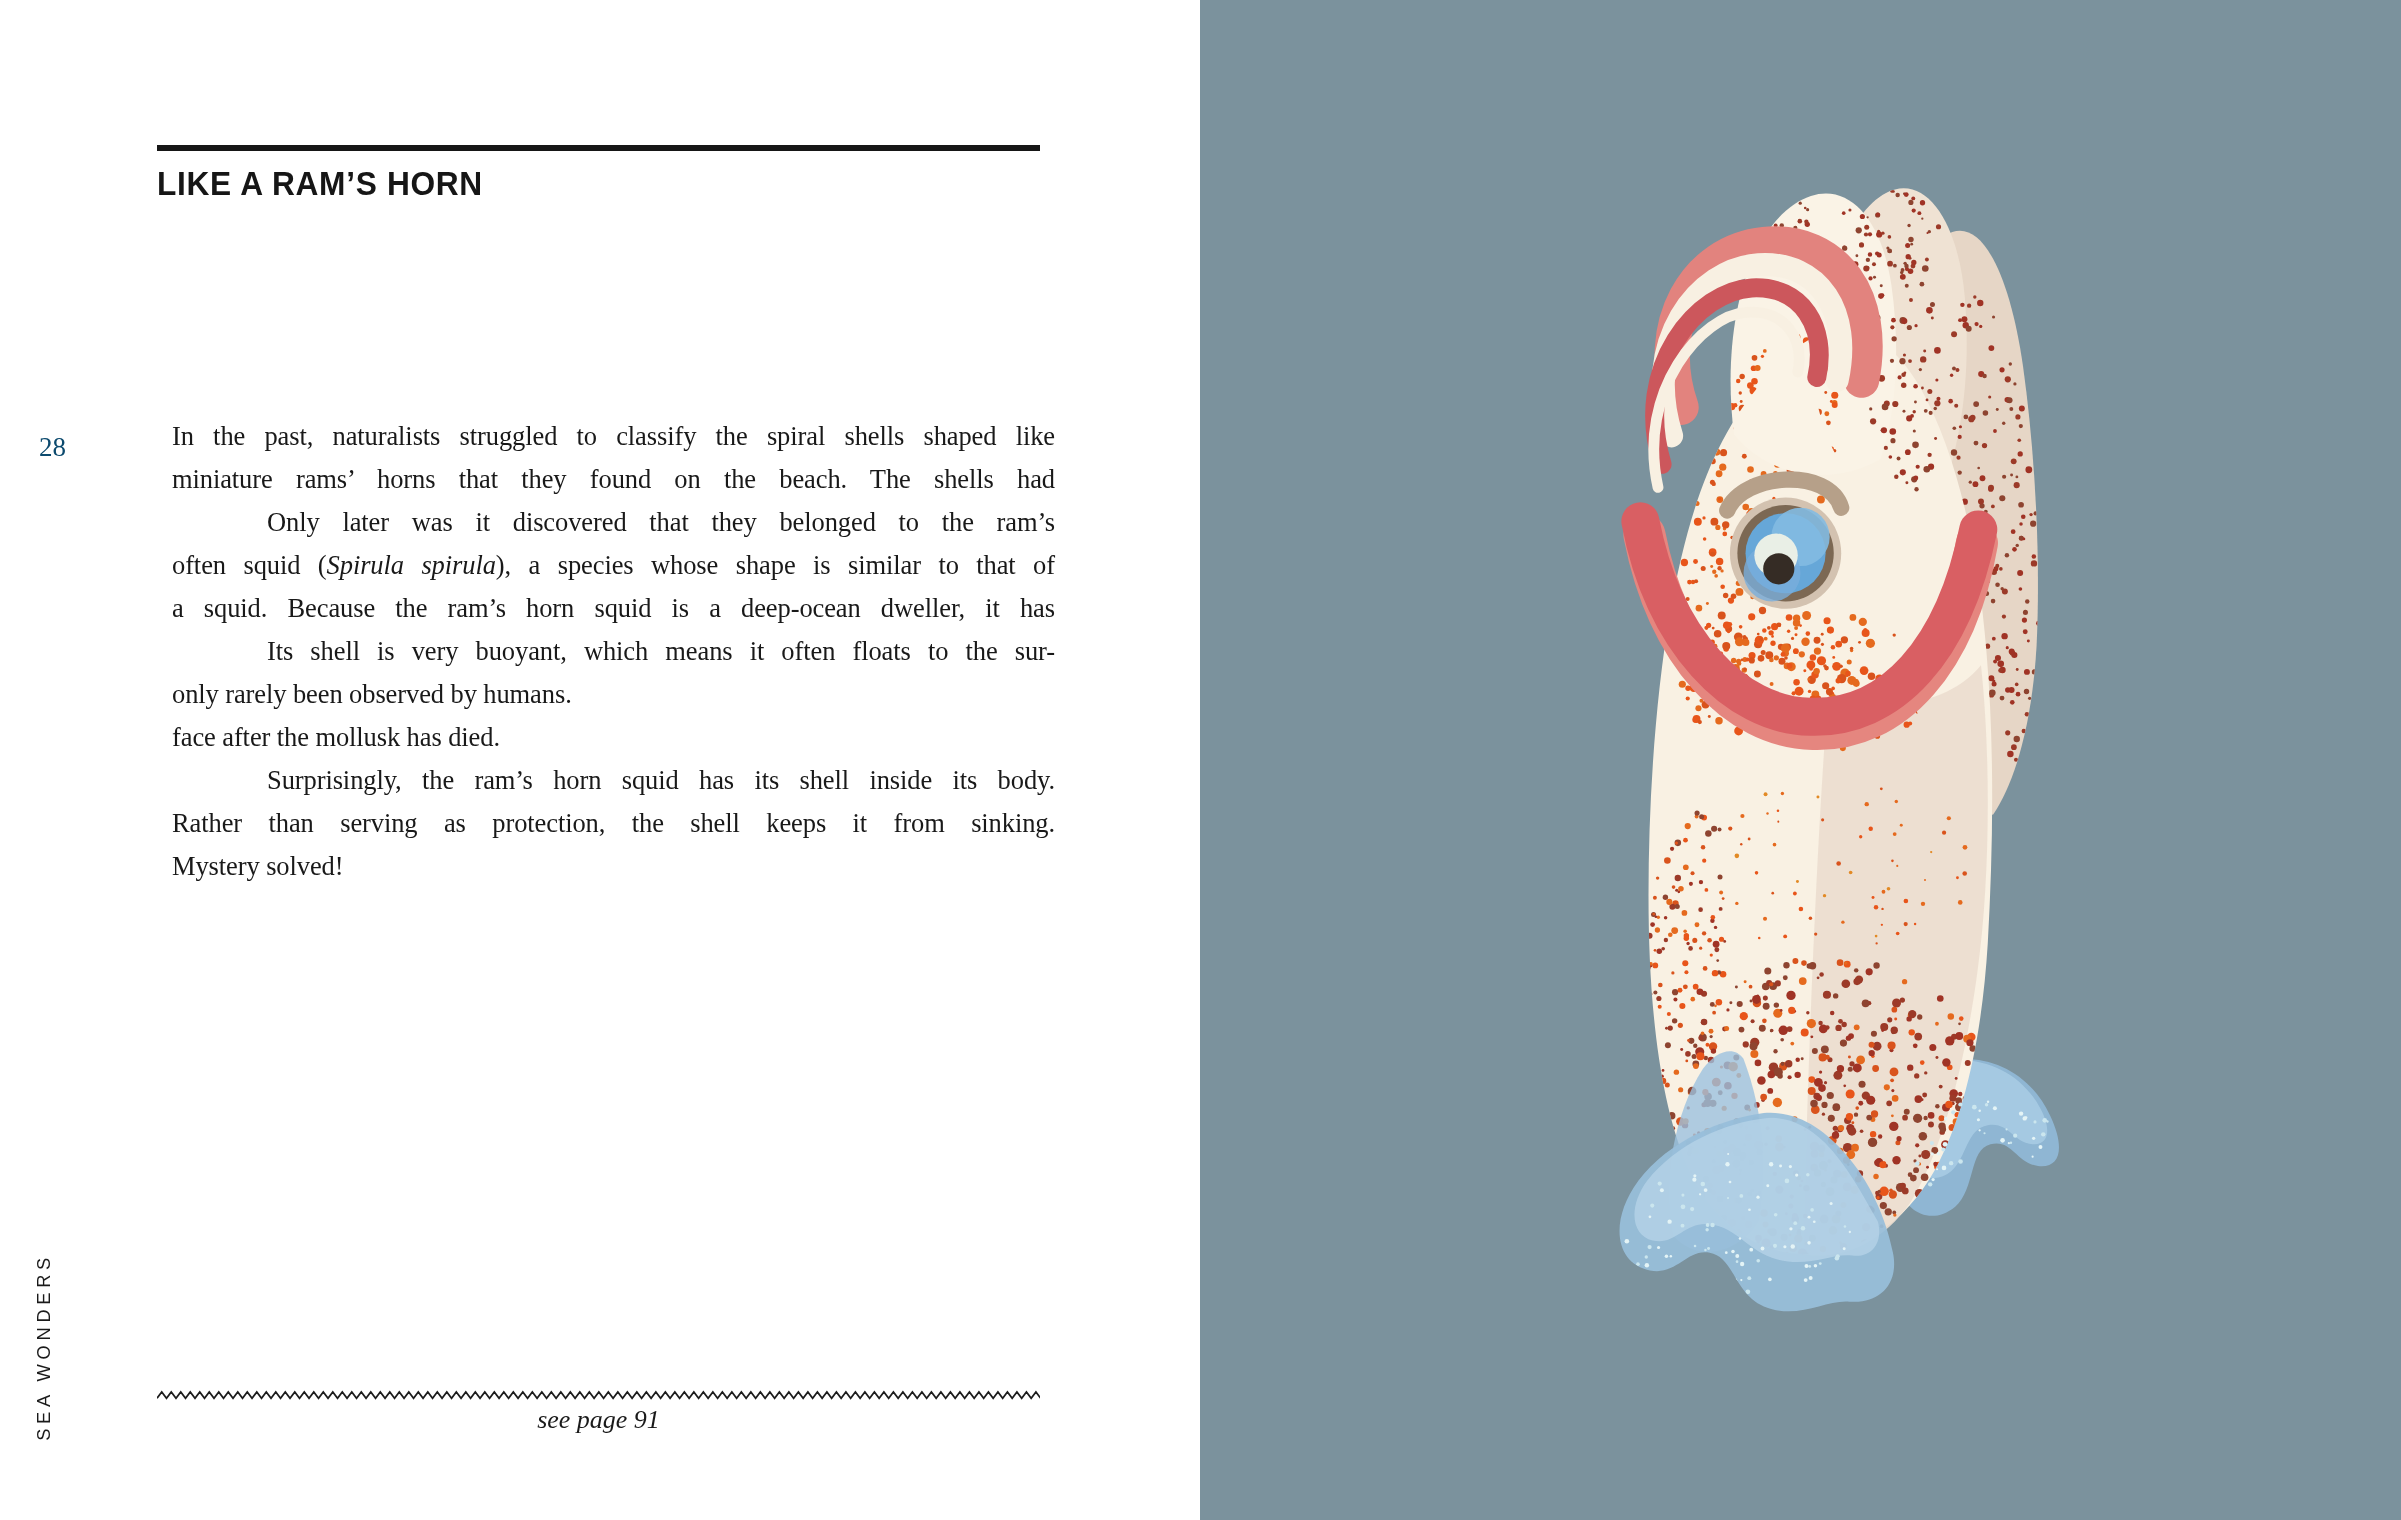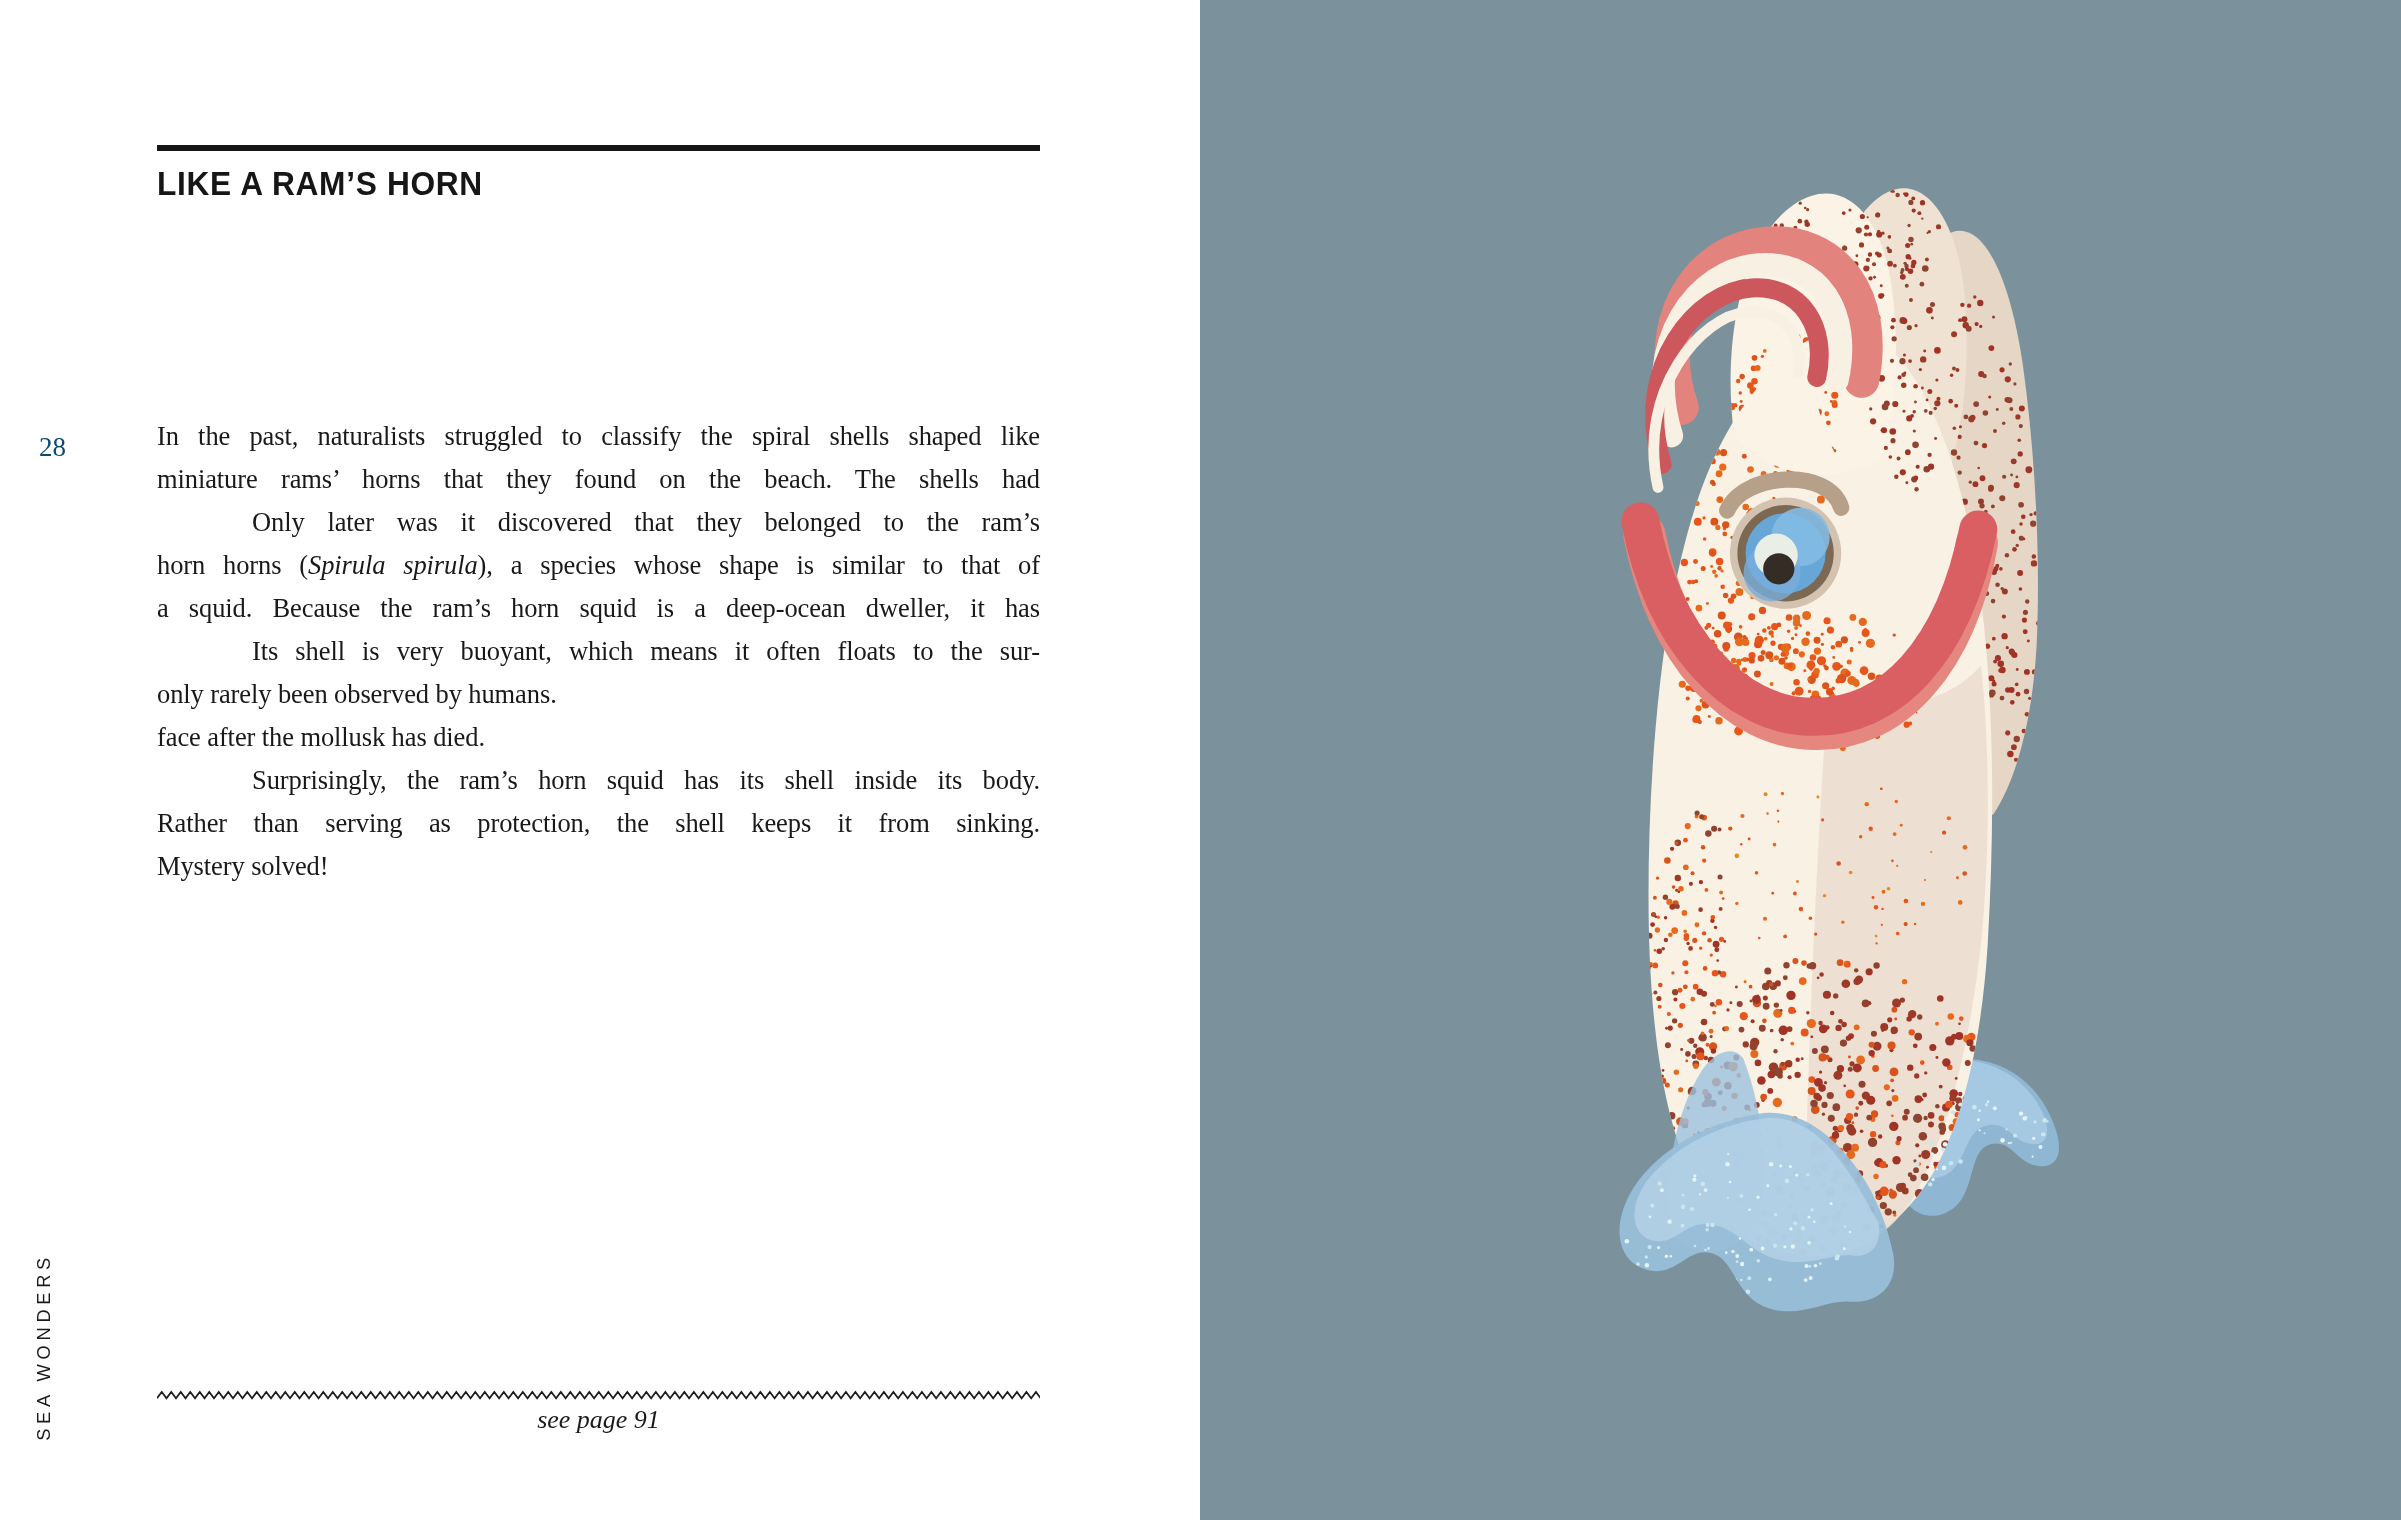--- a/index.html
+++ b/index.html
@@ -10,21 +10,21 @@
 
   .top-rule{position:absolute;left:157px;top:145px;width:883px;height:6.1px;background:#161616;}
   .heading{position:absolute;left:157px;top:165px;width:883px;
            font-family:"Liberation Sans", sans-serif;font-weight:700;font-size:33px;
            letter-spacing:0.7px;color:#161616;transform:scaleX(.96);transform-origin:left center;white-space:nowrap;}
 
   .pagenum{font-size:27px;color:#0c4a6e;}
   .pagenum-left{position:absolute;left:39px;top:432px;}
   .pagenum-right{position:absolute;right:42px;top:432px;color:#242E33;}
 
-  .body-text{position:absolute;left:157px;top:415px;width:883px;font-size:26.5px;letter-spacing:-0.1px;}
+  .body-text{position:absolute;left:172px;top:415px;width:883px;font-size:26.5px;letter-spacing:-0.1px;}
   .body-text .line{line-height:43px;height:43px;text-align:justify;text-align-last:justify;white-space:normal;}
   .body-text .line.last{text-align-last:left;}
   .body-text .line.indent{text-indent:95px;}
   .it{font-style:italic;}
 
   .wavy{position:absolute;left:157px;top:1390px;width:883px;height:11px;}
   .see-page{position:absolute;left:157px;top:1405px;width:883px;text-align:center;
             font-style:italic;font-size:26px;color:#1a1a1a;}
 
   .vert{writing-mode:vertical-rl;transform:rotate(180deg);}
@@ -43,21 +43,21 @@
 
   <div class="page-left">
     <div class="top-rule"></div>
     <div class="heading">LIKE A RAM’S HORN</div>
     <div class="pagenum pagenum-left">28</div>
 
     <div class="body-text" id="body-text">
         <div class="line"><span>In the past, naturalists struggled to classify the spiral shells shaped like</span></div>
         <div class="line"><span>miniature rams’ horns that they found on the beach. The shells had</span></div>
         <div class="line indent"><span>Only later was it discovered that they belonged to the ram’s</span></div>
-        <div class="line"><span>horn horns (</span><span class="it">Spirula spirula</span><span>), a species whose shape is similar to that of</span></div>
+        <div class="line"><span>often squid (</span><span class="it">Spirula spirula</span><span>), a species whose shape is similar to that of</span></div>
         <div class="line"><span>a squid. Because the ram’s horn squid is a deep-ocean dweller, it has</span></div>
         <div class="line indent"><span>Its shell is very buoyant, which means it often floats to the sur-</span></div>
         <div class="line last"><span>only rarely been observed by humans.</span></div>
         <div class="line last"><span>face after the mollusk has died.</span></div>
         <div class="line indent"><span>Surprisingly, the ram’s horn squid has its shell inside its body.</span></div>
         <div class="line"><span>Rather than serving as protection, the shell keeps it from sinking.</span></div>
         <div class="line last"><span>Mystery solved!</span></div>
       </div>
 
     <svg class="wavy" id="wavy-rule" viewBox="0 0 1301 16" preserveAspectRatio="none">

